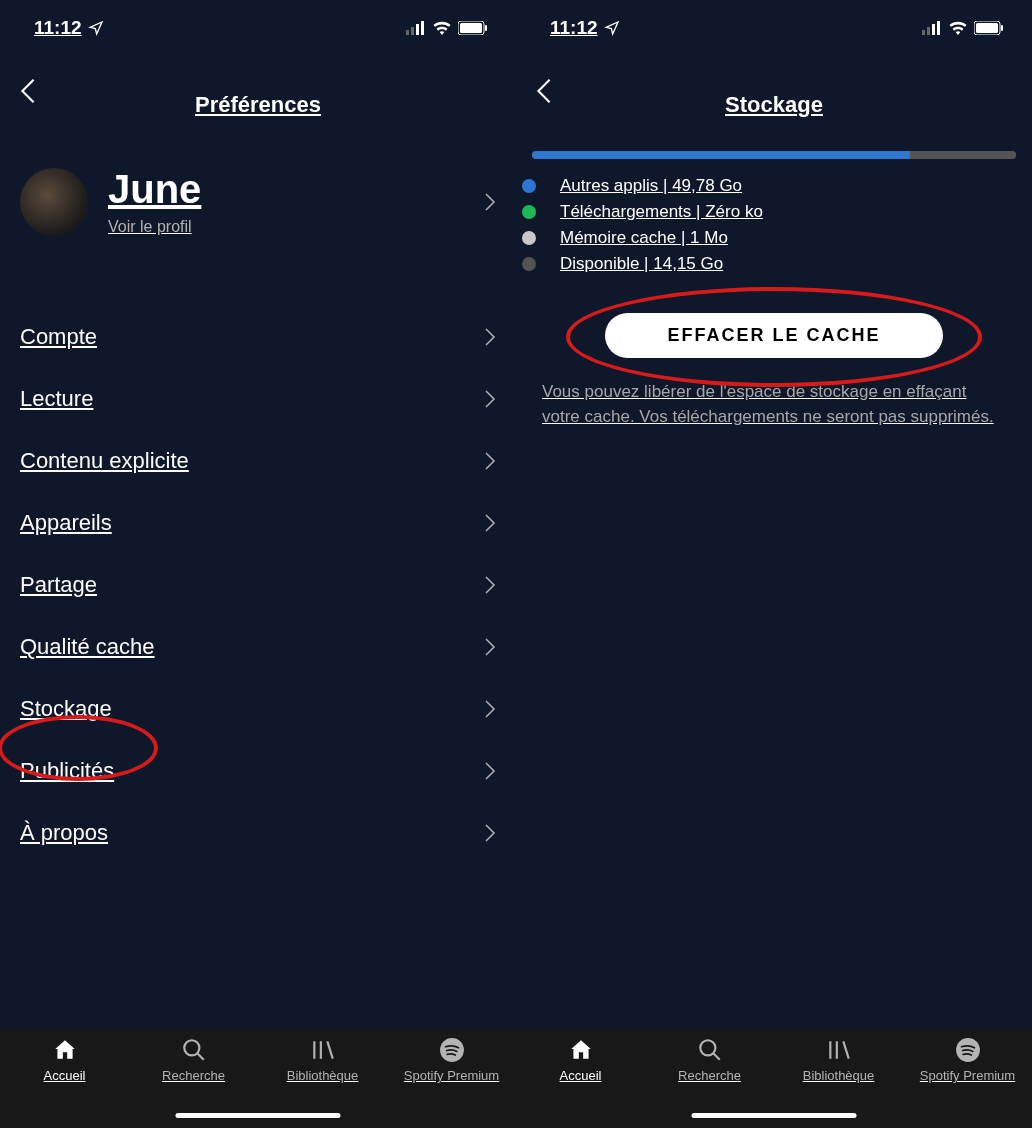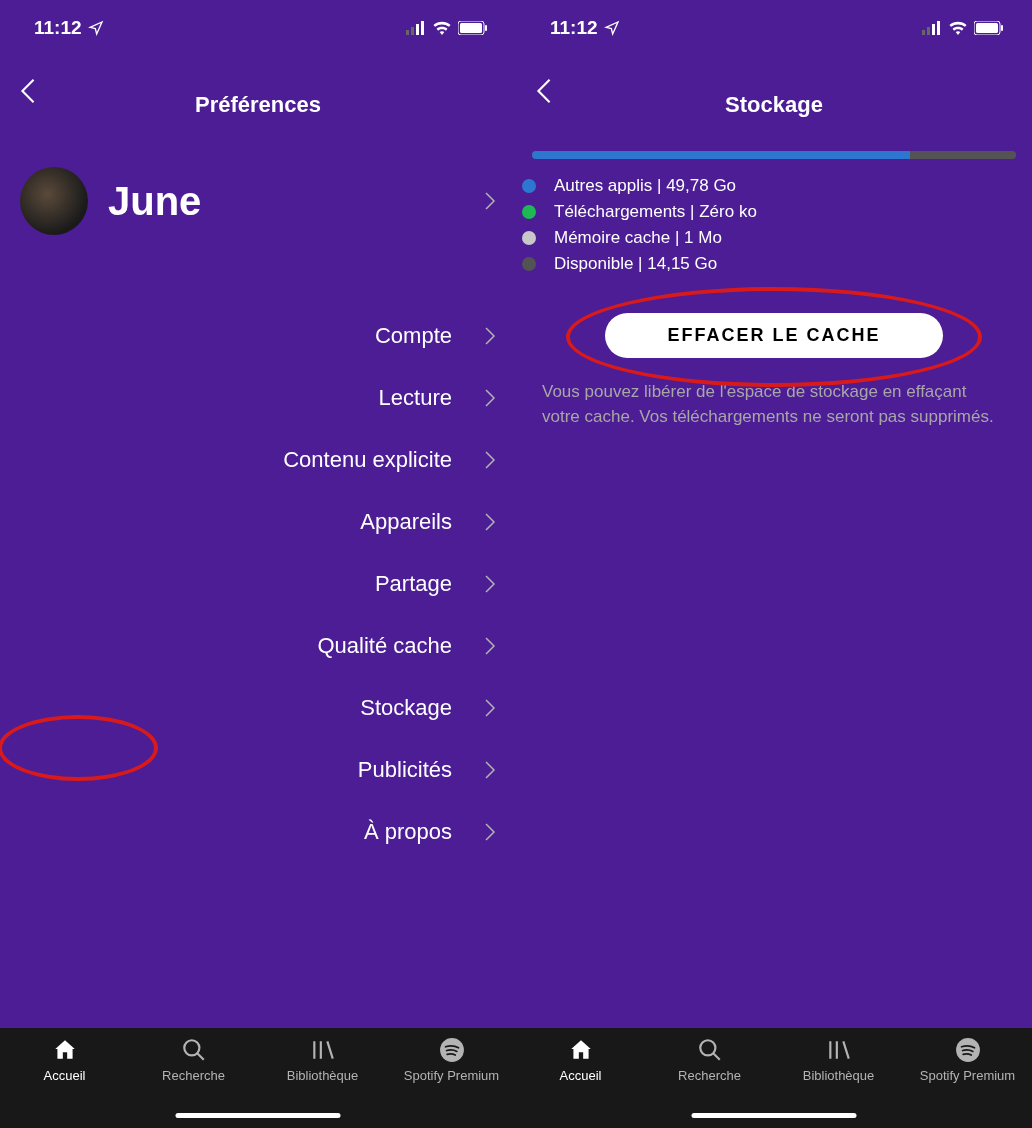--- a/index.html
+++ b/index.html
@@ -8,24 +8,25 @@
     height: 1128px;
     background: #000;
     font-family: -apple-system, BlinkMacSystemFont, "Segoe UI", Helvetica, Arial, sans-serif;
     display: flex;
     color: #fff;
     overflow: hidden;
   }
   .screen {
     width: 516px;
     height: 1128px;
-    background: #4c1d95;
+    background: #0f172a;
     position: relative;
     display: flex;
     flex-direction: column;
+    text-decoration: underline;
   }
   .status-bar {
     height: 55px;
     display: flex;
     align-items: center;
     justify-content: space-between;
     padding: 0 28px 0 34px;
     font-size: 19px;
     font-weight: 600;
   }
@@ -75,21 +76,21 @@
     flex-shrink: 0;
   }
   .profile-text { flex: 1; }
   .profile-name { font-size: 40px; font-weight: 700; }
   .profile-sub { font-size: 16px; color: #b3b3b3; margin-top: 6px; }
   .chev { color: #b3b3b3; }
   .settings-list { padding-top: 50px; }
   .settings-item {
     display: flex;
     align-items: center;
-    justify-content: flex-end;
+    justify-content: space-between;
     padding: 18px 20px;
     cursor: pointer;
     gap: 32px;
   }
   .settings-label { font-size: 22px; font-weight: 400; color: #fff; }
   .circle-annotation {
     position: absolute;
     border: 4px solid #d91a1a;
     border-radius: 50%;
     pointer-events: none;
@@ -131,21 +132,21 @@
     border-radius: 4px;
     background: #4a4a4a;
     display: flex;
     overflow: hidden;
   }
   .seg-blue { background: #2e77d0; height: 100%; }
   .seg-green { background: #1db954; height: 100%; }
   .seg-white { background: #c8c8c8; height: 100%; }
   .seg-gray { background: #535353; height: 100%; }
   .legend { padding: 6px 16px 16px 6px; }
-  .legend-row { display: flex; align-items: center; gap: 18px; padding: 3px 0; text-align: right; }
+  .legend-row { display: flex; align-items: center; gap: 24px; padding: 3px 0; text-align: right; }
   .dot { width: 14px; height: 14px; border-radius: 50%; flex-shrink: 0; }
   .legend-text { font-size: 17px; color: #fff; }
   .clear-btn-wrap { display: flex; justify-content: center; padding: 20px 0 16px 0; position: relative; }
   .clear-btn {
     background: #fff;
     color: #000;
     font-size: 18px;
     font-weight: 700;
     letter-spacing: 2px;
     padding: 12px 62px;
@@ -196,20 +197,21 @@
         </svg>
     </div>
     <div class="header-title">Préférences</div>
   </div>
 
   <div class="content">
     <div class="profile-row">
       <div class="avatar"></div>
       <div class="profile-text">
         <div class="profile-name">June</div>
+        <div class="profile-sub">Voir le profil</div>
       </div>
       <svg class="chev" width="12" height="20" viewBox="0 0 12 20" fill="none" stroke="#b3b3b3" stroke-width="1.5">
           <path d="M2 2l8 8-8 8"></path>
         </svg>
     </div>
 
     <div class="settings-list">
       <div class="settings-item">
         <span class="settings-label">Compte</span>
         <svg class="chev" width="12" height="20" viewBox="0 0 12 20" fill="none" stroke="#b3b3b3" stroke-width="1.5">

